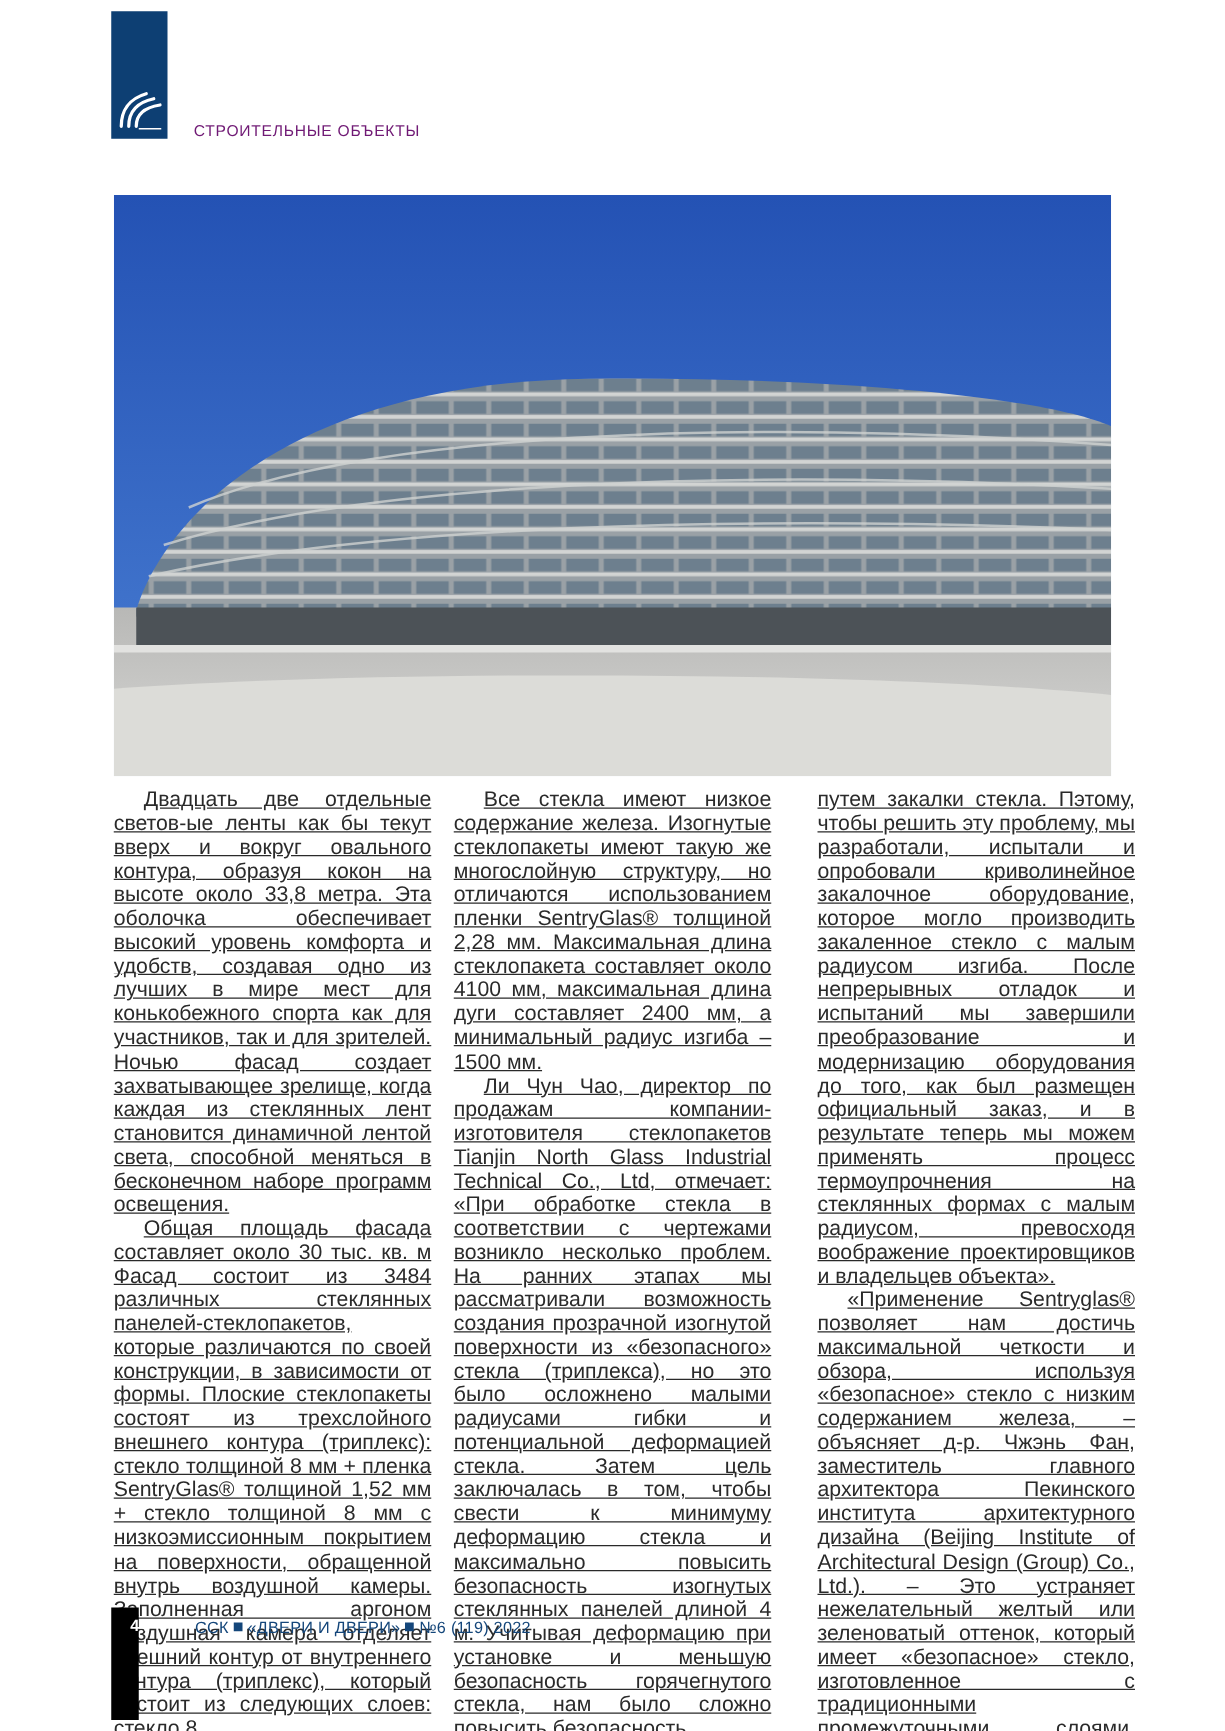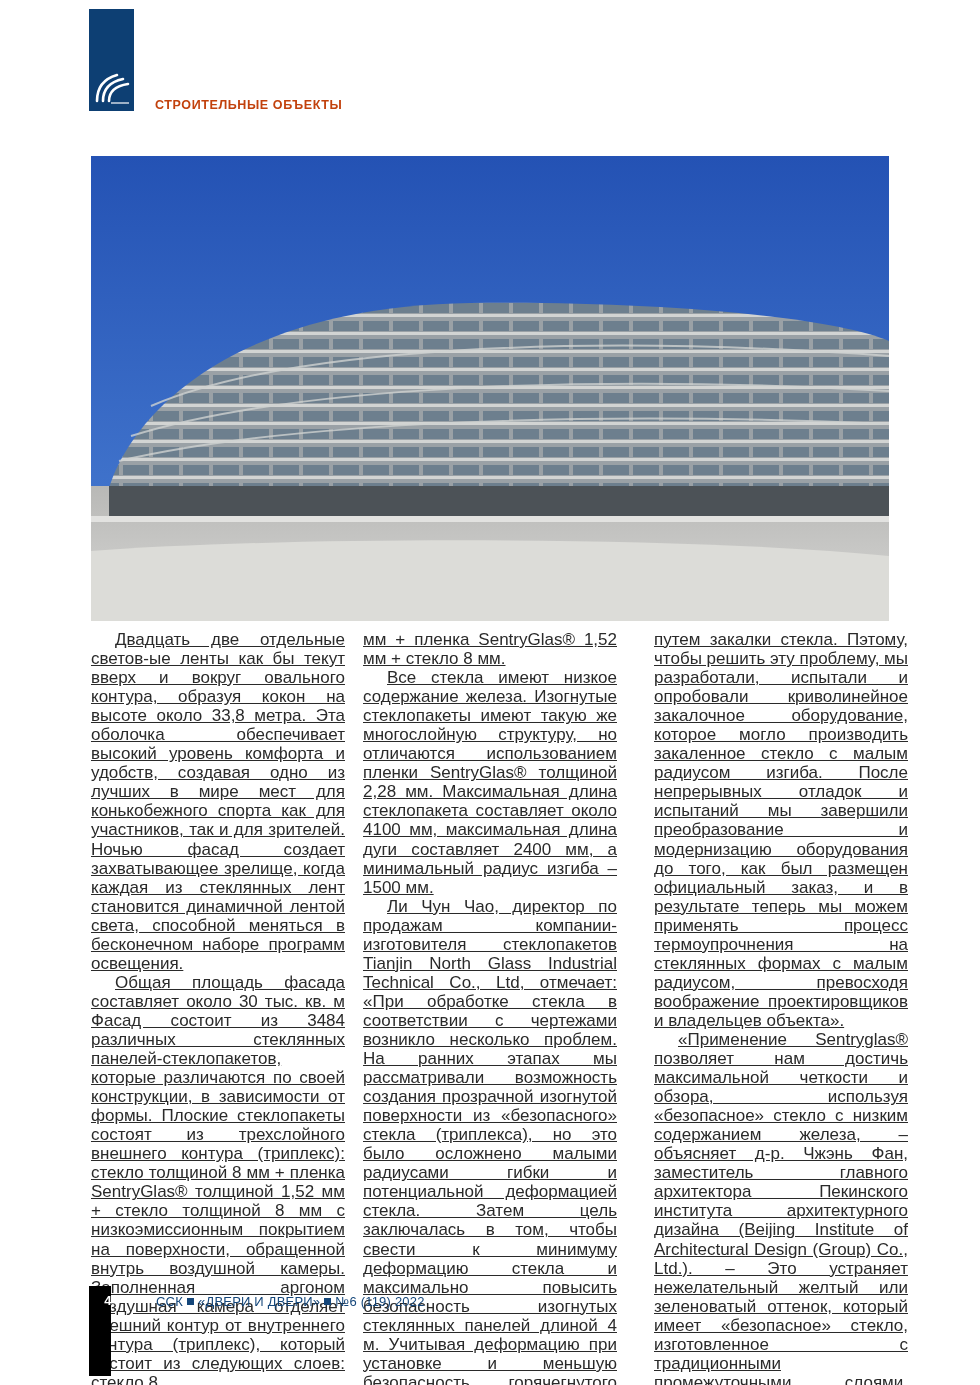--- a/index.html
+++ b/index.html
@@ -6,22 +6,22 @@
   body {
     width: 980px; height: 1385px; position: relative; background: #ffffff;
     font-family: "Liberation Sans", sans-serif; color: #2b2b2b; overflow: hidden;
   }
   .top-bar {
     position: absolute; left: 89px; top: 9px; width: 45px; height: 102px;
     background: #0d3f73;
   }
   .logo { position: absolute; left: 4px; bottom: 6px; width: 38px; height: 34px; }
   .section-title {
-    position: absolute; left: 155px; top: 98px; font-size: 12.5px; font-weight: bold;
-    color: #c2410c; letter-spacing: 0.6px;
+    position: absolute; left: 155px; top: 98px; font-size: 12.5px; font-weight: normal;
+    color: #701a75; letter-spacing: 0.6px;
   }
   .photo {
     position: absolute; left: 91px; top: 156px; width: 798px; height: 465px;
     overflow: hidden;
   }
   .photo svg { display: block; }
   .col {
     position: absolute; top: 630px; width: 254px; font-size: 17px; line-height: 19.05px;
     text-align: justify; color: #2a2a2a; text-decoration: underline;
   }
@@ -88,21 +88,20 @@
     <rect x="0" y="360" width="798" height="6" fill="#e2e2e0"></rect>
     <path d="M0 395 C 200 380, 600 380, 798 400 L 798 465 L 0 465 Z" fill="#dcdcd8"></path>
   </svg>
 </div>
 
 <div class="col col1">
   <p>Двадцать две отдельные светов-ые ленты как бы текут вверх и вокруг овального контура, образуя кокон на высоте около 33,8 метра. Эта оболочка обеспечивает высокий уровень комфорта и удобств, создавая одно из лучших в мире мест для конькобежного спорта как для участников, так и для зрителей. Ночью фасад создает захватывающее зрелище, когда каждая из стеклянных лент становится динамичной лентой света, способной меняться в бесконечном наборе программ освещения.</p>
   <p>Общая площадь фасада составляет около 30 тыс. кв. м Фасад состоит из 3484 различных стеклянных панелей-стеклопакетов, которые различаются по своей конструкции, в зависимости от формы. Плоские стеклопакеты состоят из трехслойного внешнего контура (триплекс): стекло толщиной 8 мм + пленка SentryGlas® толщиной 1,52 мм + стекло толщиной 8 мм с низкоэмиссионным покрытием на поверхности, обращенной внутрь воздушной камеры. Заполненная аргоном воздушная камера отделяет внешний контур от внутреннего контура (триплекс), который состоит из следующих слоев: стекло 8</p>
 </div>
 <div class="col col2">
-  <p class="cont">мм + пленка SentryGlas® 1,52 мм + стекло 8 мм.</p>
   <p>Все стекла имеют низкое содержание железа. Изогнутые стеклопакеты имеют такую же многослойную структуру, но отличаются использованием пленки SentryGlas® толщиной 2,28 мм. Максимальная длина стеклопакета составляет около 4100 мм, максимальная длина дуги составляет 2400 мм, а минимальный радиус изгиба – 1500 мм.</p>
   <p>Ли Чун Чао, директор по продажам компании-изготовителя стеклопакетов Tianjin North Glass Industrial Technical Co., Ltd, отмечает: «При обработке стекла в соответствии с чертежами возникло несколько проблем. На ранних этапах мы рассматривали возможность создания прозрачной изогнутой поверхности из «безопасного» стекла (триплекса), но это было осложнено малыми радиусами гибки и потенциальной деформацией стекла. Затем цель заключалась в том, чтобы свести к минимуму деформацию стекла и максимально повысить безопасность изогнутых стеклянных панелей длиной 4 м. Учитывая деформацию при установке и меньшую безопасность горячегнутого стекла, нам было сложно повысить безопасность</p>
 </div>
 <div class="col col3">
   <p class="cont">путем закалки стекла. Пэтому, чтобы решить эту проблему, мы разработали, испытали и опробовали криволинейное закалочное оборудование, которое могло производить закаленное стекло с малым радиусом изгиба. После непрерывных отладок и испытаний мы завершили преобразование и модернизацию оборудования до того, как был размещен официальный заказ, и в результате теперь мы можем применять процесс термоупрочнения на стеклянных формах с малым радиусом, превосходя воображение проектировщиков и владельцев объекта».</p>
   <p>«Применение Sentryglas® позволяет нам достичь максимальной четкости и обзора, используя «безопасное» стекло с низким содержанием железа, – объясняет д-р. Чжэнь Фан, заместитель главного архитектора Пекинского института архитектурного дизайна (Beijing Institute of Architectural Design (Group) Co., Ltd.). – Это устраняет нежелательный желтый или зеленоватый оттенок, который имеет «безопасное» стекло, изготовленное с традиционными промежуточными слоями. Такое решение было рекомендовано фасадными инженерами после многочисленных расчетов. Как архитекторы, мы долж-</p>
 </div>
 
 <div class="bottom-bar">
   <div class="page-num">44</div>

